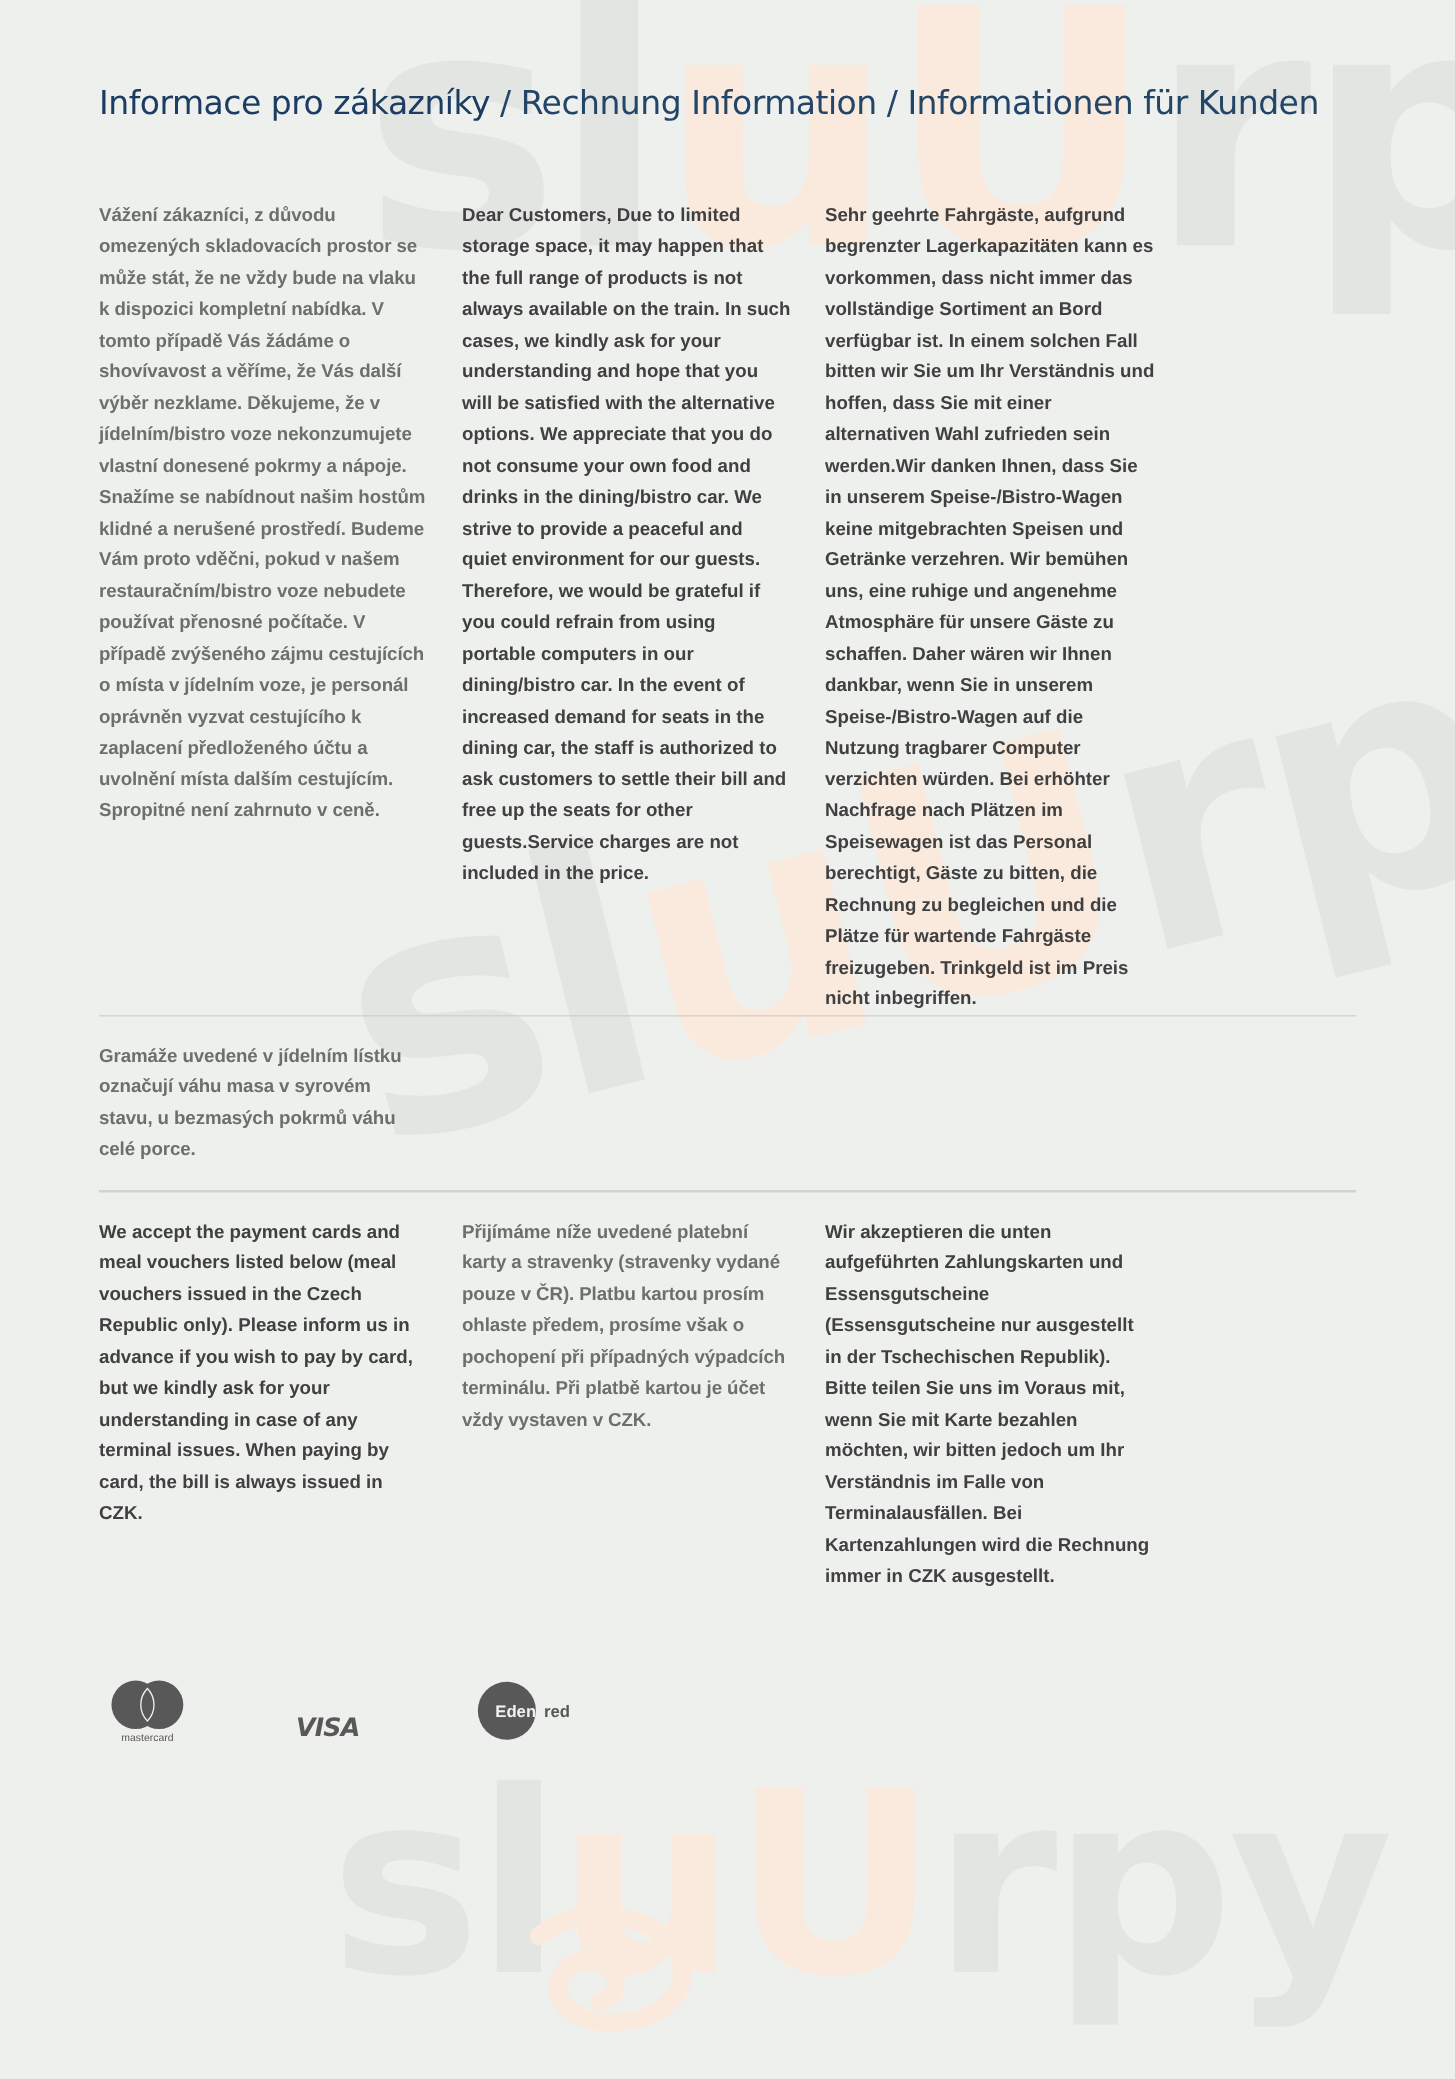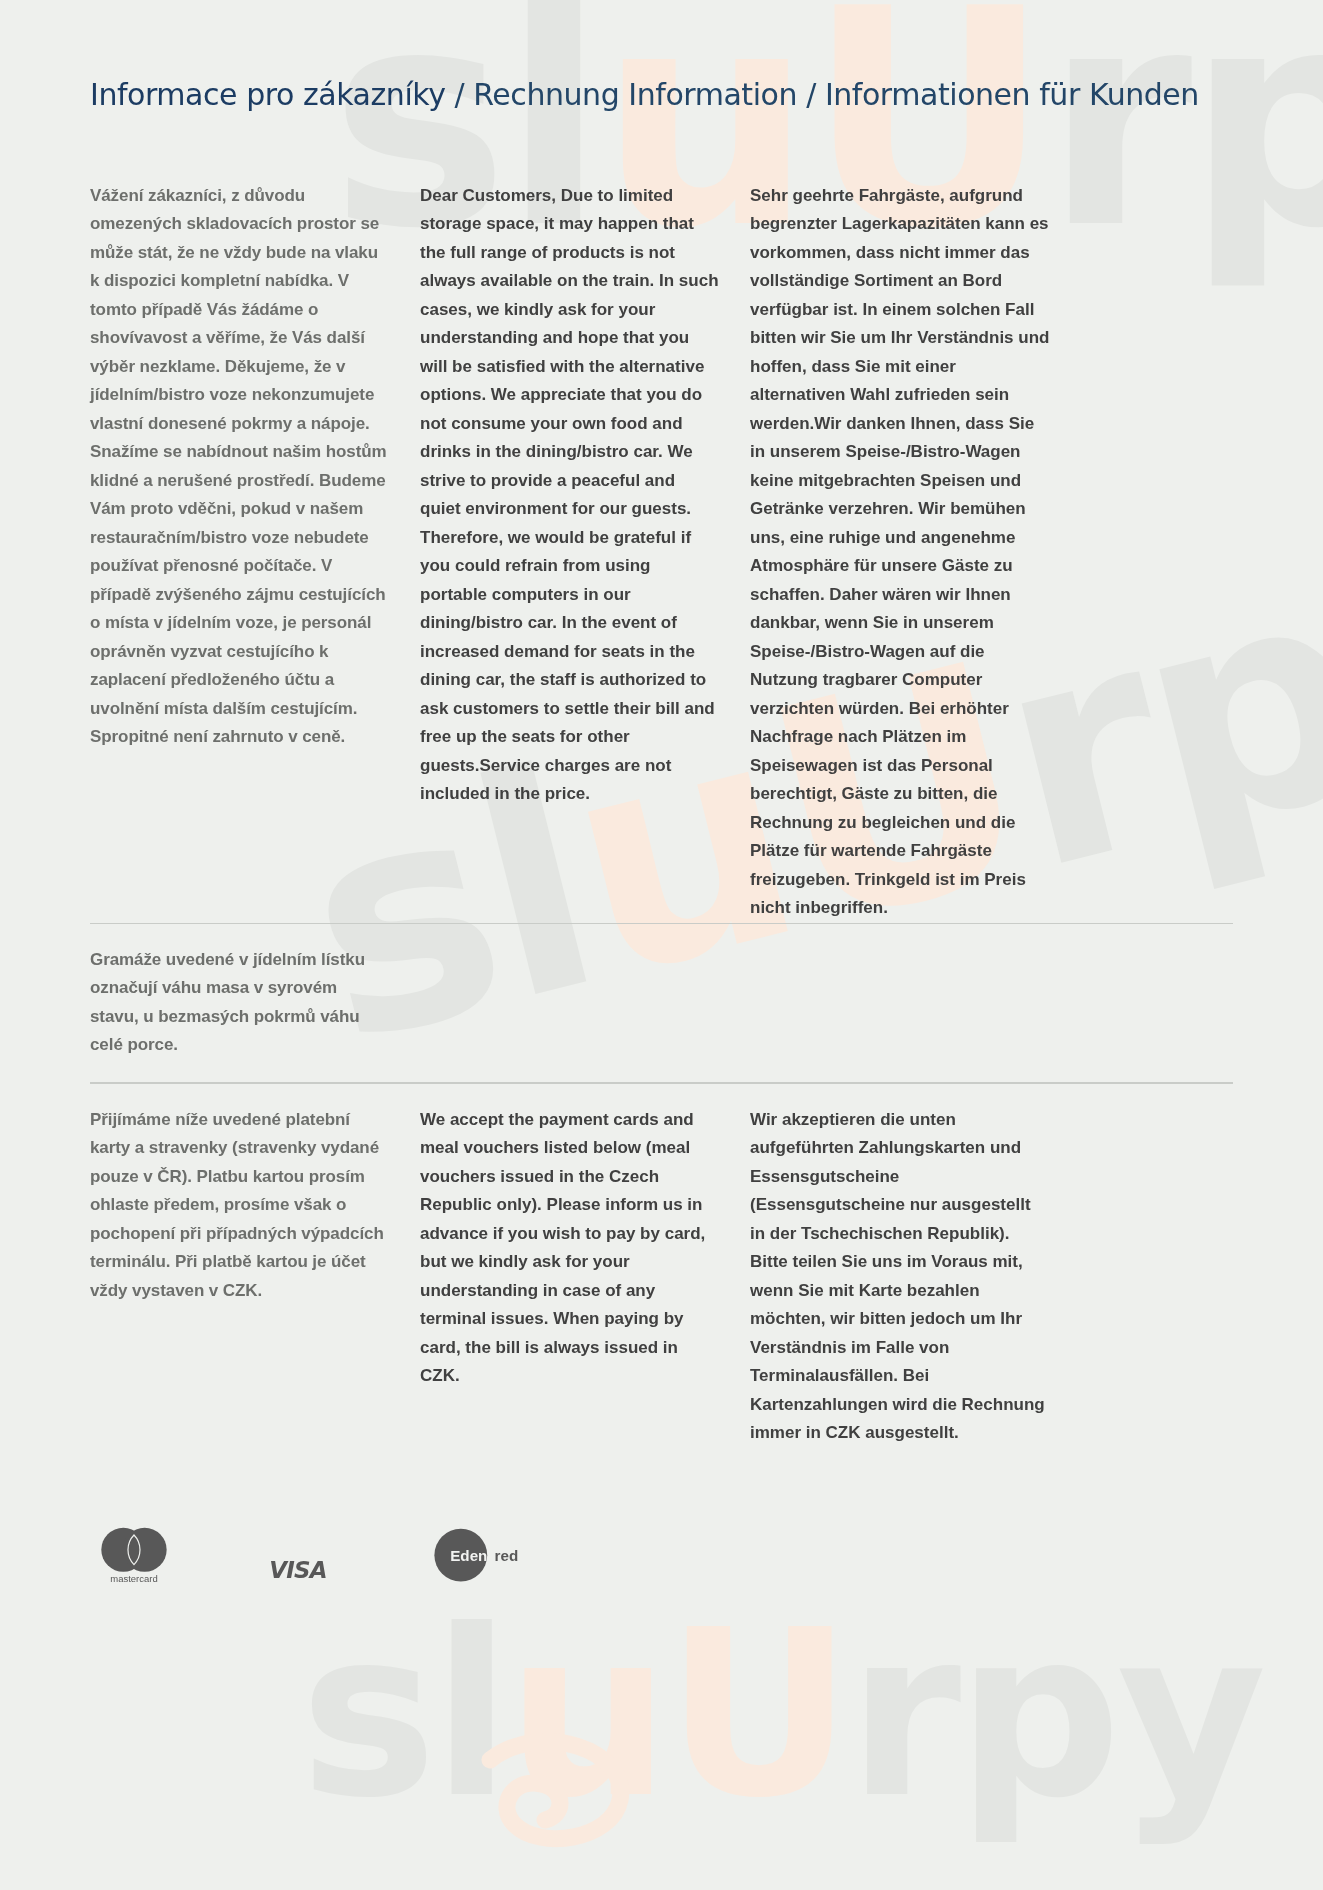--- a/index.html
+++ b/index.html
@@ -167,25 +167,25 @@
       <p class="para">Gramáže uvedené v jídelním lístku označují váhu masa v syrovém stavu, u bezmasých pokrmů váhu celé porce.</p>
     </div>
   </div>
 
   <hr class="divider">
 
 
   <hr class="divider">
 
   <div class="row sec">
+    <div class="col en">
+      <p class="para">We accept the payment cards and meal vouchers listed below (meal vouchers issued in the Czech Republic only). Please inform us in advance if you wish to pay by card, but we kindly ask for your understanding in case of any terminal issues. When paying by card, the bill is always issued in CZK.</p>
+    </div>
     <div class="col cz">
       <p class="para">Přijímáme níže uvedené platební karty a stravenky (stravenky vydané pouze v ČR). Platbu kartou prosím ohlaste předem, prosíme však o pochopení při případných výpadcích terminálu. Při platbě kartou je účet vždy vystaven v CZK.</p>
-    </div>
-    <div class="col en">
-      <p class="para">We accept the payment cards and meal vouchers listed below (meal vouchers issued in the Czech Republic only). Please inform us in advance if you wish to pay by card, but we kindly ask for your understanding in case of any terminal issues. When paying by card, the bill is always issued in CZK.</p>
     </div>
     <div class="col de">
       <p class="para">Wir akzeptieren die unten aufgeführten Zahlungskarten und Essensgutscheine (Essensgutscheine nur ausgestellt in der Tschechischen Republik). Bitte teilen Sie uns im Voraus mit, wenn Sie mit Karte bezahlen möchten, wir bitten jedoch um Ihr Verständnis im Falle von Terminalausfällen. Bei Kartenzahlungen wird die Rechnung immer in CZK ausgestellt.</p>
     </div>
   </div>
 
   <div class="logos">
 
     <div class="logo-mc">
       <svg viewBox="0 0 100 78">

